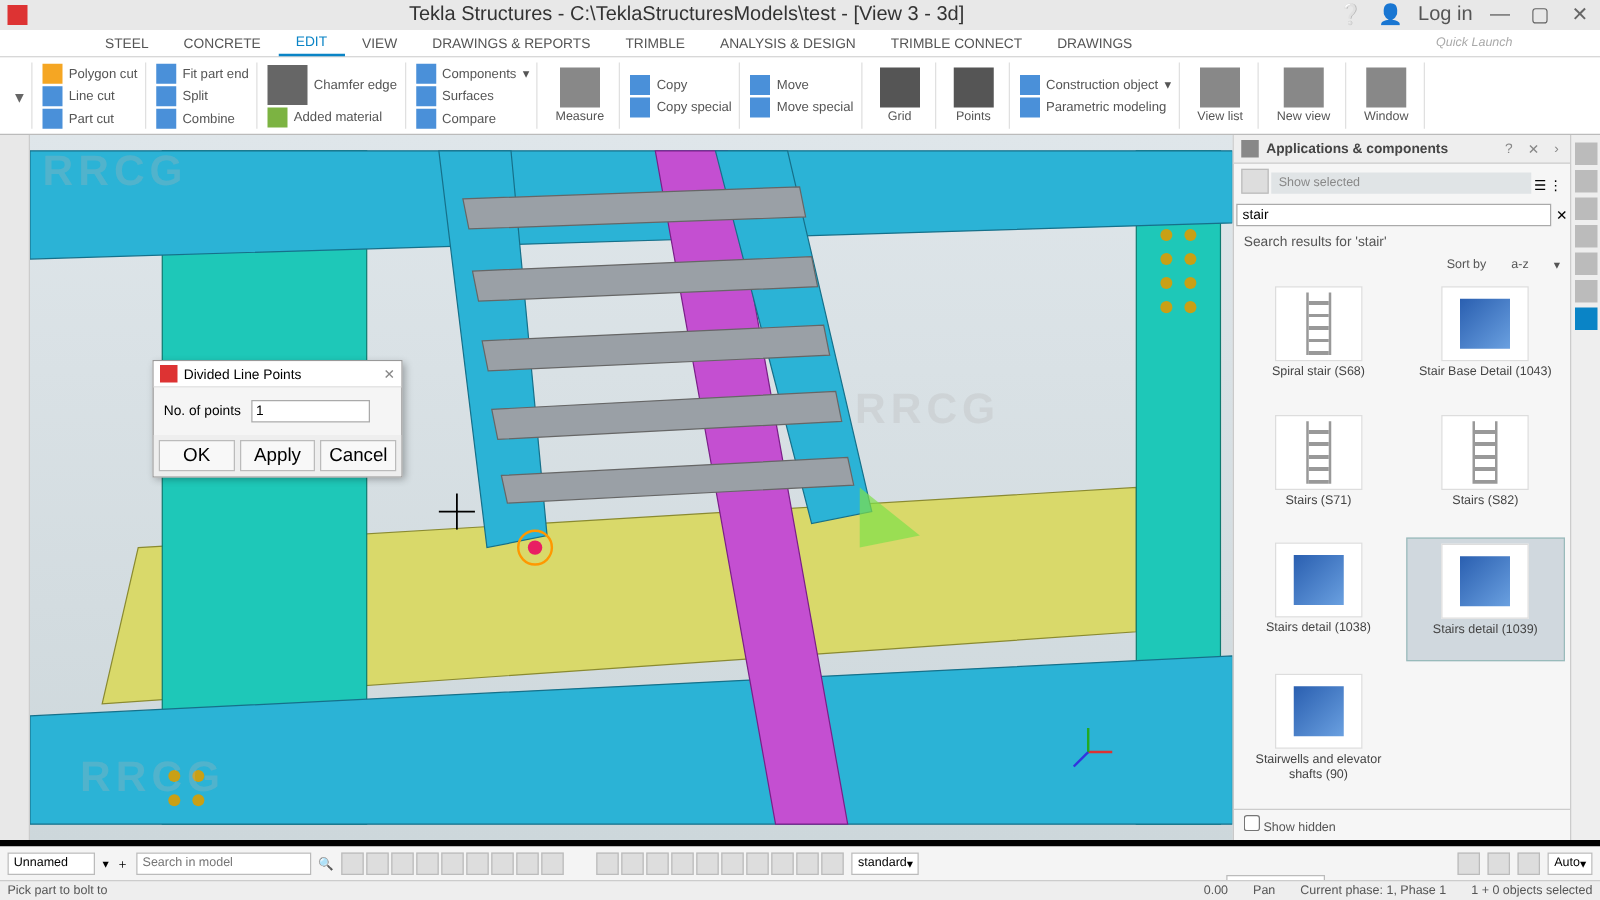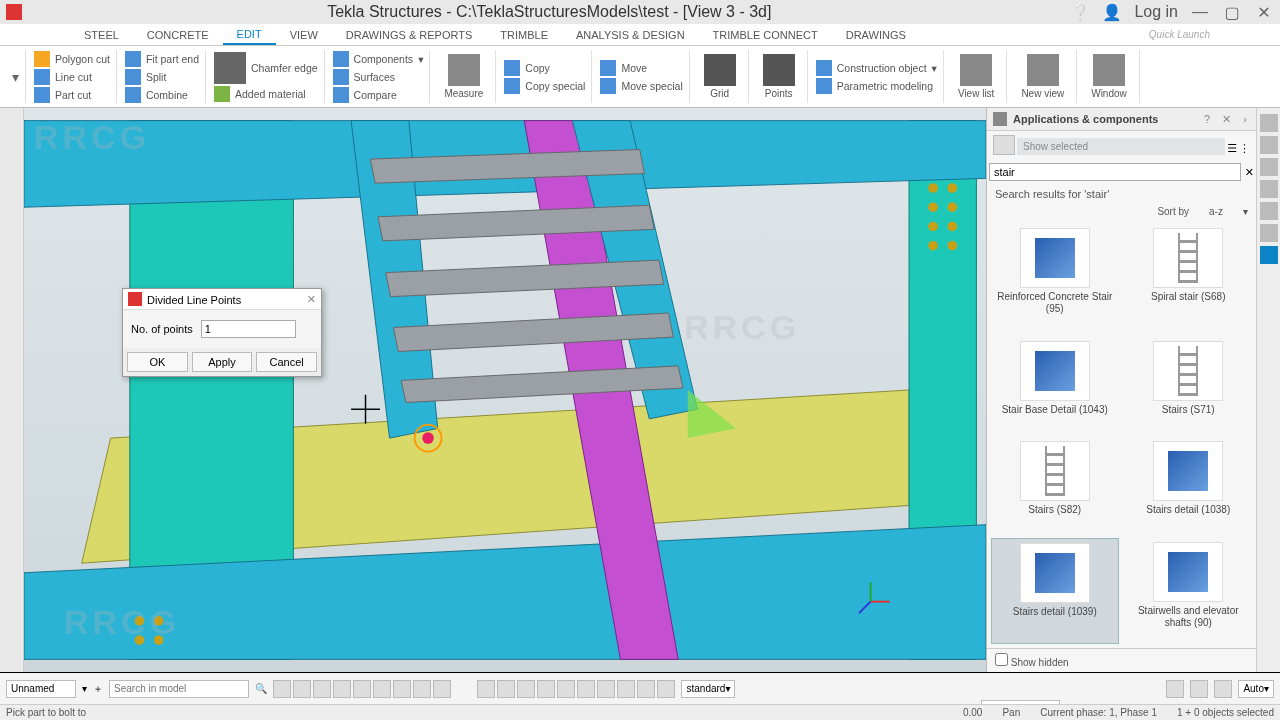--- a/index.html
+++ b/index.html
@@ -29,21 +29,21 @@
 .viewport { flex: 1; position: relative; overflow: hidden; background: linear-gradient(#dfe6ea,#cdd7db); }
 .viewport svg { width: 100%; height: 100%; }
 
 .dialog { position: absolute; top: 180px; left: 98px; width: 200px; background: #f5f5f5; border: 1px solid #999; box-shadow: 2px 2px 6px rgba(0,0,0,.3); font-size: 11px; }
 .dialog .dtitle { display: flex; align-items: flex-end; padding: 3px 5px; background: #fff; border-bottom: 1px solid #ddd; }
 .dialog .dtitle .dicon { width: 14px; height: 14px; background: #d33; margin-right: 5px; }
 .dialog .dtitle .x { margin-left: auto; color: #888; cursor: pointer; }
 .dialog .dbody { padding: 10px 8px; display: flex; align-items: center; gap: 8px; }
 .dialog .dbody input { width: 95px; height: 18px; font-size: 11px; padding: 0 3px; border: 1px solid #aaa; }
 .dialog .dbtns { display: flex; gap: 4px; padding: 4px; background: #eee; }
-.dialog .dbtns button { flex: 1; font-size: 11px; padding: 3px 0; background: #f8f8f8; border: 1px solid #bbb; cursor: pointer; }
+.dialog .dbtns button { flex: 1; font-size: 15px; padding: 3px 0; background: #f8f8f8; border: 1px solid #bbb; cursor: pointer; }
 
 .sidepanel { width: 270px; background: #f6f6f6; border-left: 1px solid #bbb; display: flex; flex-direction: column; font-size: 11px; }
 .sidepanel .sphead { background: #eee; padding: 4px 6px; display: flex; align-items: center; gap: 6px; border-bottom: 1px solid #ccc; }
 .sidepanel .sphead .spi { width: 14px; height: 14px; background: #888; }
 .sidepanel .sphead .sptitle { flex: 1; font-weight: 600; color: #444; }
 .sidepanel .sphead .spbtn { color: #888; cursor: pointer; padding: 0 3px; }
 .sidepanel .sptabs { display: flex; gap: 2px; padding: 4px 6px; align-items: flex-end; }
 .sidepanel .sptabs .tb { width: 22px; height: 20px; background: #ddd; border: 1px solid #bbb; }
 .sidepanel .sptabs .showsel { flex: 1; background: #e0e4e6; font-size: 10px; color: #888; padding: 3px 6px; }
 .sidepanel .search { display: flex; padding: 4px 2px; gap: 4px; align-items: center; }
@@ -56,21 +56,21 @@
 .sidepanel .thumb { width: 70px; height: 60px; background: #fff; border: 1px solid #ddd; display: flex; align-items: center; justify-content: center; }
 .sidepanel .thumb .shape { width: 40px; height: 40px; background: linear-gradient(135deg,#2a5fb0,#6aa0e0); }
 .sidepanel .thumb .shape.ladder { background: repeating-linear-gradient(0deg,#999 0 3px,transparent 3px 10px); width: 20px; height: 50px; border-left:2px solid #999; border-right:2px solid #999; }
 .sidepanel .clabel { font-size: 10px; text-align: center; margin-top: 3px; color: #444; line-height: 1.2; }
 .sidepanel .footer { padding: 4px 8px; border-top: 1px solid #ccc; font-size: 10px; color: #555; }
 
 .rightrail { width: 24px; background: #eee; border-left: 1px solid #ccc; display: flex; flex-direction: column; gap: 4px; padding-top: 6px; align-items: center; }
 .rightrail .rb { width: 18px; height: 18px; background: #bbb; cursor: pointer; }
 .rightrail .rb.active { background: #0a84c6; }
 
-.bottombar { position: absolute; left: 0; right: 0; bottom: 16px; height: 32px; background: #f4f4f4; border-top: 1px solid #000000; display: flex; align-items: center; padding: 0 6px; gap: 6px; font-size: 10px; }
+.bottombar { position: absolute; left: 0; right: 0; bottom: 16px; height: 32px; background: #f4f4f4; border-top: 5px solid #000000; display: flex; align-items: center; padding: 0 6px; gap: 6px; font-size: 10px; }
 .bottombar input { height: 18px; border: 1px solid #bbb; font-size: 10px; padding: 0 4px; }
 .bottombar .tgl { width: 18px; height: 18px; background: #ddd; border: 1px solid #bbb; }
 .bottombar .sel { height: 18px; background: #fff; border: 1px solid #bbb; padding: 0 4px; display: inline-flex; align-items: center; }
 
 .statusbar { position: absolute; left: 0; right: 0; bottom: 0; height: 16px; background: #eee; border-top: 1px solid #ccc; display: flex; align-items: center; font-size: 10px; color: #555; padding: 0 6px; gap: 20px; }
 .statusbar .sp { margin-left: auto; }
 
 .watermark { position: absolute; color: rgba(180,180,180,.28); font-size: 34px; font-weight: bold; letter-spacing: 4px; pointer-events: none; transform: rotate(0deg); }
 </style>
 </head>
@@ -321,26 +321,20 @@
       <span>✕</span>
     </div>
     <div class="resrow">Search results for 'stair'</div>
     <div class="sortrow">
       <span>Sort by</span>
       <span>a-z</span> ▾
     </div>
     <div class="grid" id="comp-grid">
         <div class="card">
           <div class="thumb">
-            <div class="shape"></div>
-          </div>
-          <div class="clabel">Reinforced Concrete Stair (95)</div>
-        </div>
-        <div class="card">
-          <div class="thumb">
             <div class="shape ladder"></div>
           </div>
           <div class="clabel">Spiral stair (S68)</div>
         </div>
         <div class="card">
           <div class="thumb">
             <div class="shape"></div>
           </div>
           <div class="clabel">Stair Base Detail (1043)</div>
         </div>

